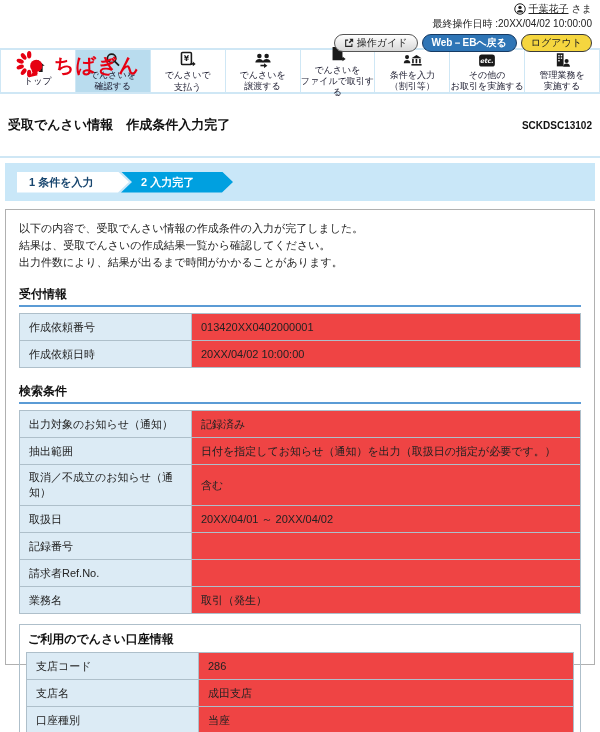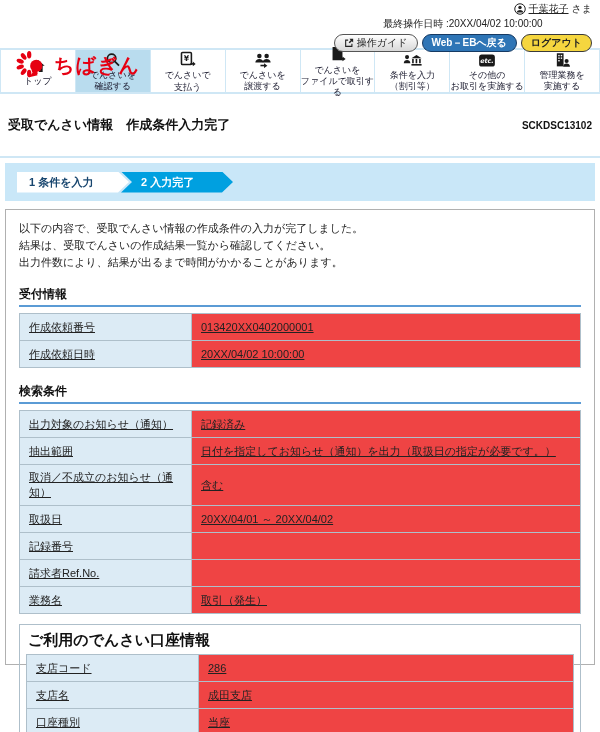--- a/index.html
+++ b/index.html
@@ -11,27 +11,27 @@
   }
   .page { width:600px; height:732px; position:relative; }
 
   
   .header { position:relative; height:48px; }
   .logo { position:absolute; left:16px; top:8px; display:flex; align-items:center; gap:6px;margin-top:41px; }
   .logo-text { color:#e60012; font-weight:bold; font-size:20px; letter-spacing:1px; }
   .header-right { position:absolute; right:8px; top:2px; text-align:right; }
   .user-line { font-size:10px; display:flex; align-items:center; justify-content:flex-end; gap:3px; }
   .user-name { text-decoration:underline; color:#222; }
-  .last-op { font-size:10px; margin-top:1px;text-align:center; }
+  .last-op { font-size:10px; margin-top:1px; }
   .header-buttons { display:flex; gap:4px; justify-content:flex-end; margin-top:3px; }
   .pill { display:inline-flex; align-items:center; gap:3px; border-radius:10px;
           font-size:10px; padding:2px 9px; height:18px; cursor:pointer; }
   .pill-guide { background:linear-gradient(#ffffff,#d8d8d8); border:1.5px solid #555; color:#222;text-align:center; }
   .pill-webeb { background:#2e75b6; border:1.5px solid #163a63; color:#fff; font-weight:bold; }
-  .pill-logout{ background:#f5d63f; border:1.5px solid #3a3a3a; color:#222; font-weight:bold; }
+  .pill-logout{ background:#f5d63f; border:1.5px solid #3a3a3a; color:#222; font-weight:normal; }
 
   
   .nav { display:flex; border-top:2px solid #cfe7f5; border-bottom:2px solid #cfe7f5; height:46px; }
   .nav-item { flex:1 1 0; display:flex; flex-direction:column; align-items:center; justify-content:center;
               gap:2px; border-right:1px solid #cfe7f5; cursor:pointer; background:#fff; padding-top:2px; }
   .nav-item:first-child { border-left:1px solid #cfe7f5; }
   .nav-item.active { background:#b9dcee; }
   .nav-label { font-size:9px; line-height:1.25; text-align:center; white-space:pre-line; color:#1a1a2e; }
   .nav-icon { height:17px; display:flex; align-items:flex-end; }
 
@@ -49,27 +49,27 @@
   .step2 { background:#00a0e0; color:#fff; padding:0 18px 0 20px; width:112px; margin-left:-8px; z-index:1;
            clip-path: polygon(0 0, calc(100% - 11px) 0, 100% 50%, calc(100% - 11px) 100%, 0 100%, 11px 50%); }
 
   
   .content { margin:8px 5px 0 5px; border:1px solid #b0b0b0; padding:10px 13px 12px 13px; height:456px; }
   .message p { font-size:11px; line-height:1.55; color:#222; }
 
   .section { margin-top:15px; }
   .section-title { font-weight:bold; font-size:12px; color:#111;
                    border-bottom:2px solid #5b9bd5; padding-bottom:2px; margin-bottom:6px; }
-  table.kv { width:100%; border-collapse:collapse; font-size:11px;text-decoration:underline; }
+  table.kv { width:100%; border-collapse:collapse; font-size:11px; }
   table.kv td { border:1px solid #aebfca; padding:5px 9px; height:27px; vertical-align:middle; }
   td.k { background:#dcebf5; width:172px; color:#222; }
   td.v { background:#ef4444; color:#222; }
 
   .account-box { border:1px solid #aebfca; margin-top:10px; padding:5px 6px 7px 6px; }
-  .account-title { font-weight:bold; font-size:15px; margin:1px 0 4px 2px; color:#111; }
+  .account-title { font-weight:bold; font-size:12px; margin:1px 0 4px 2px; color:#111; }
 
   svg { display:block; }
 </style>
 </head>
 <body>
 
 <div class="page">
 
   <div class="header">
     <div class="logo">

